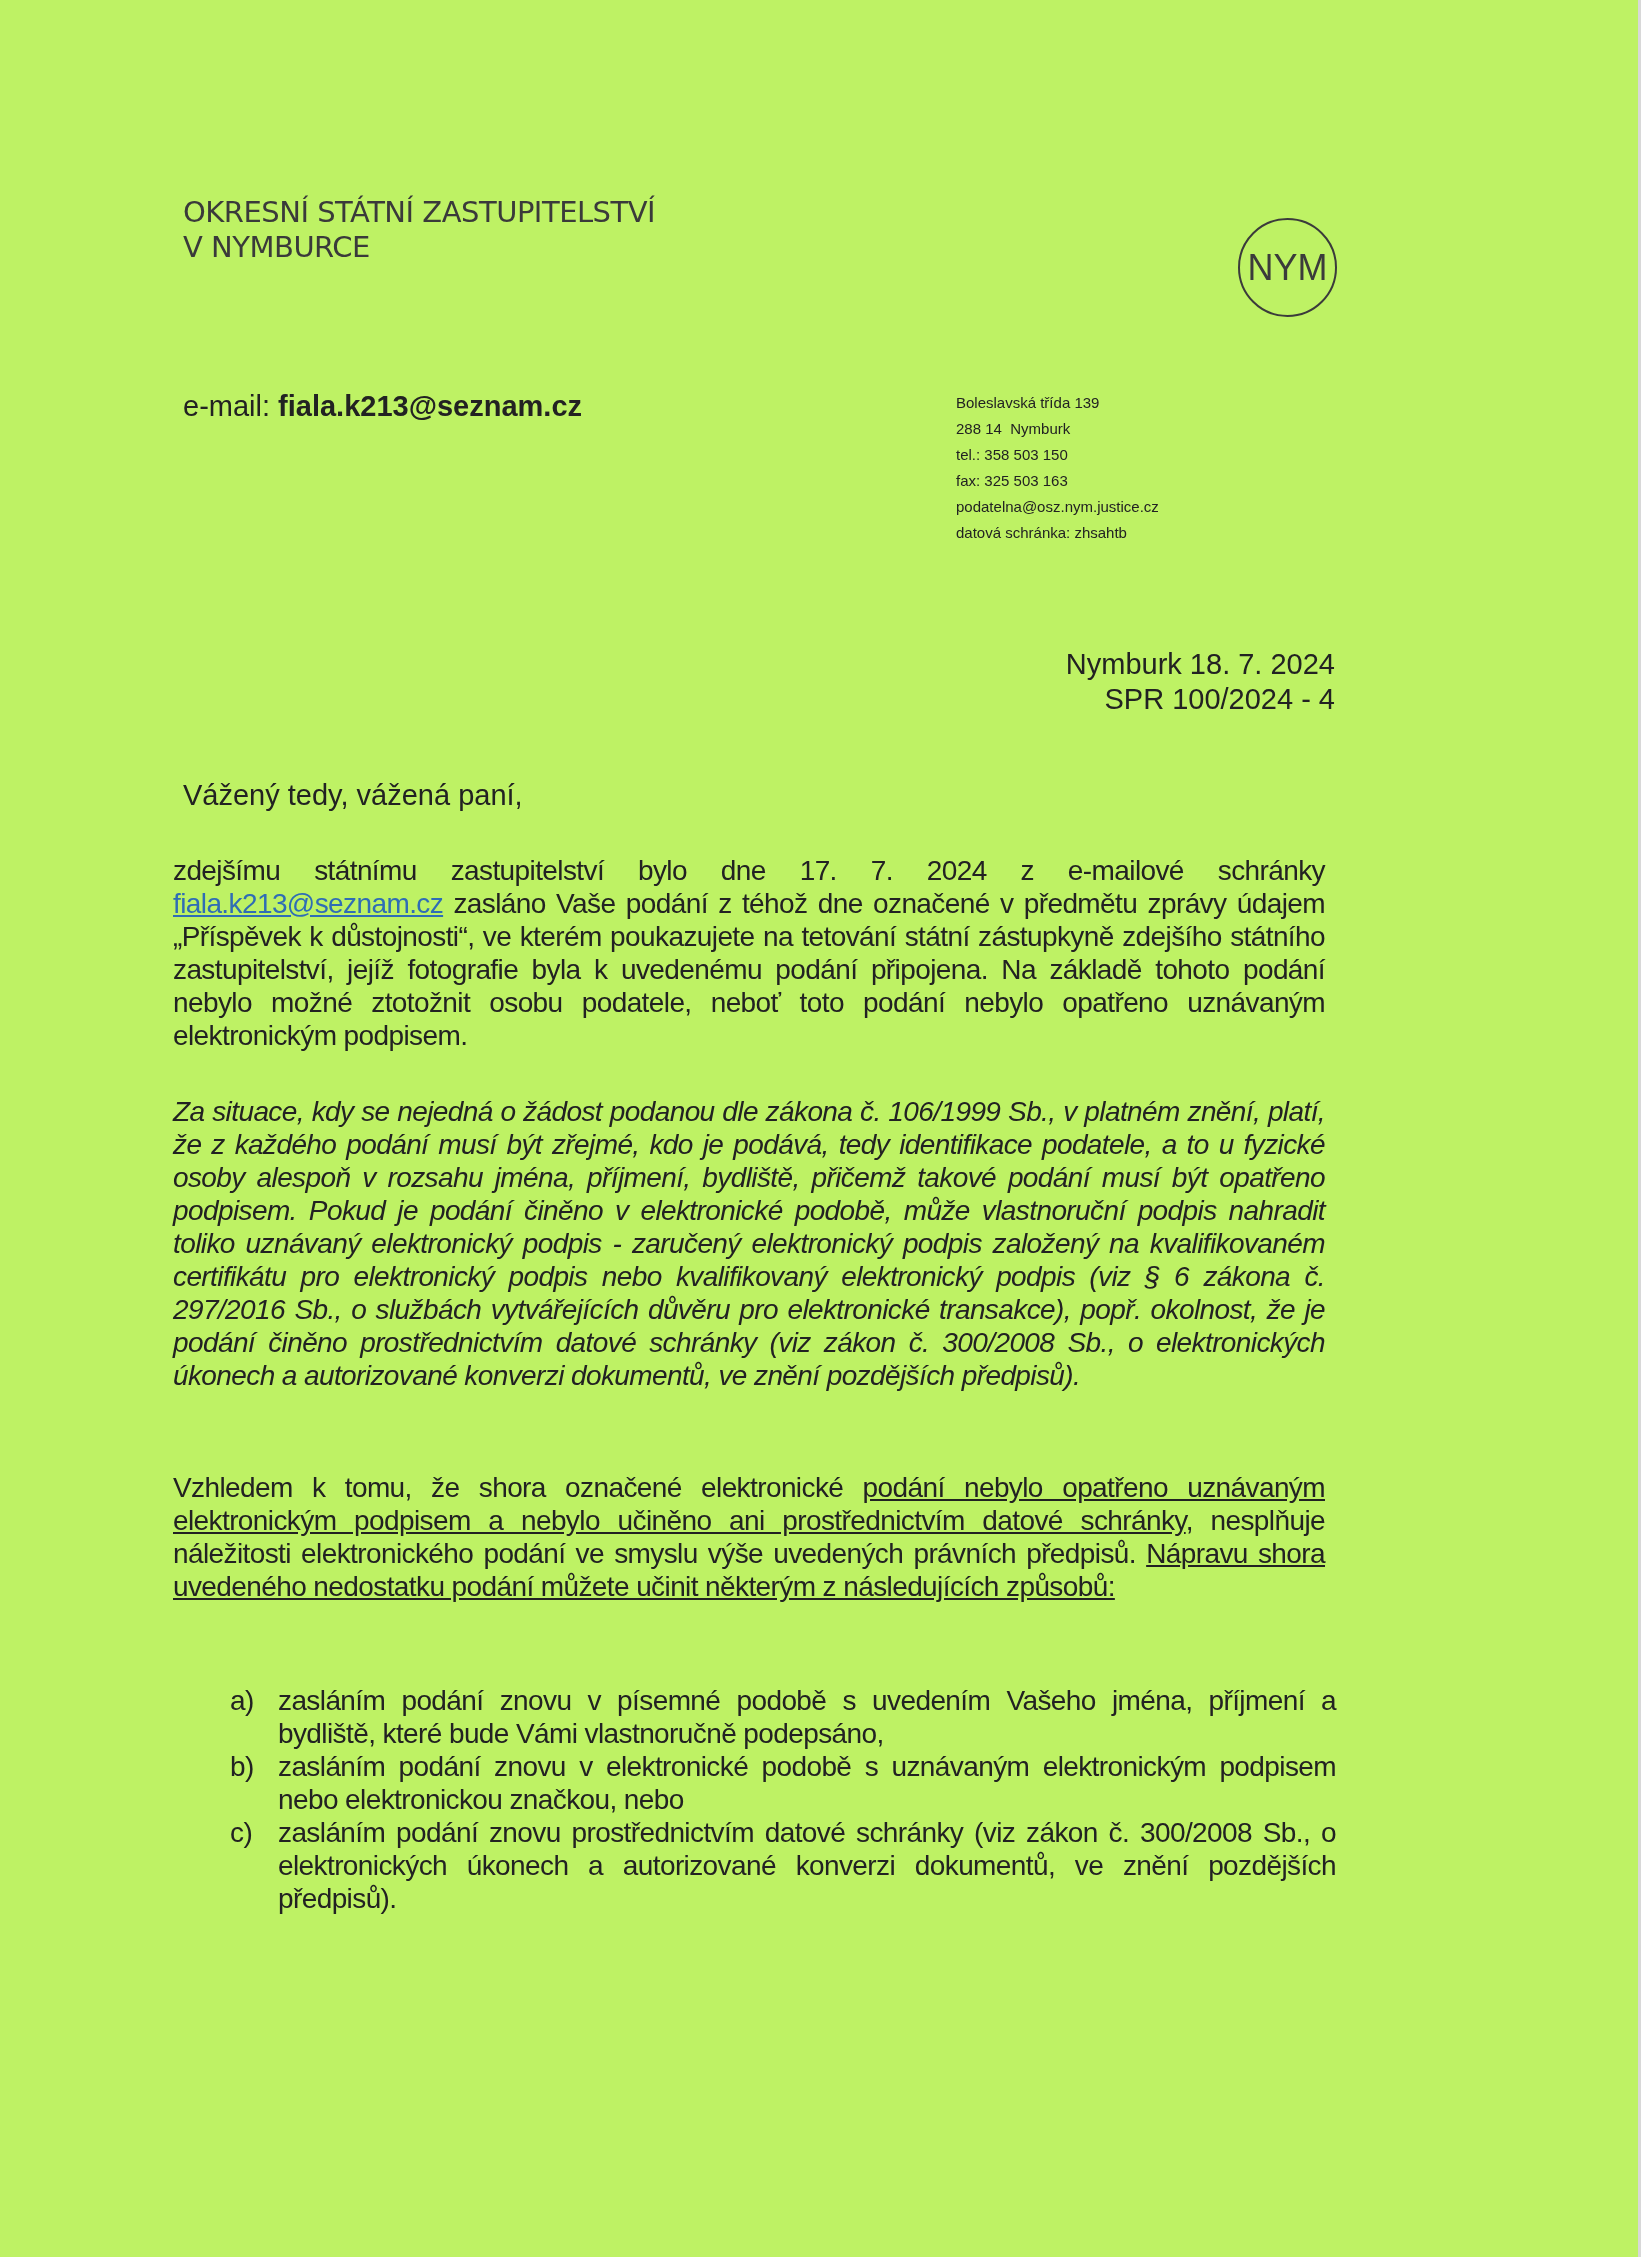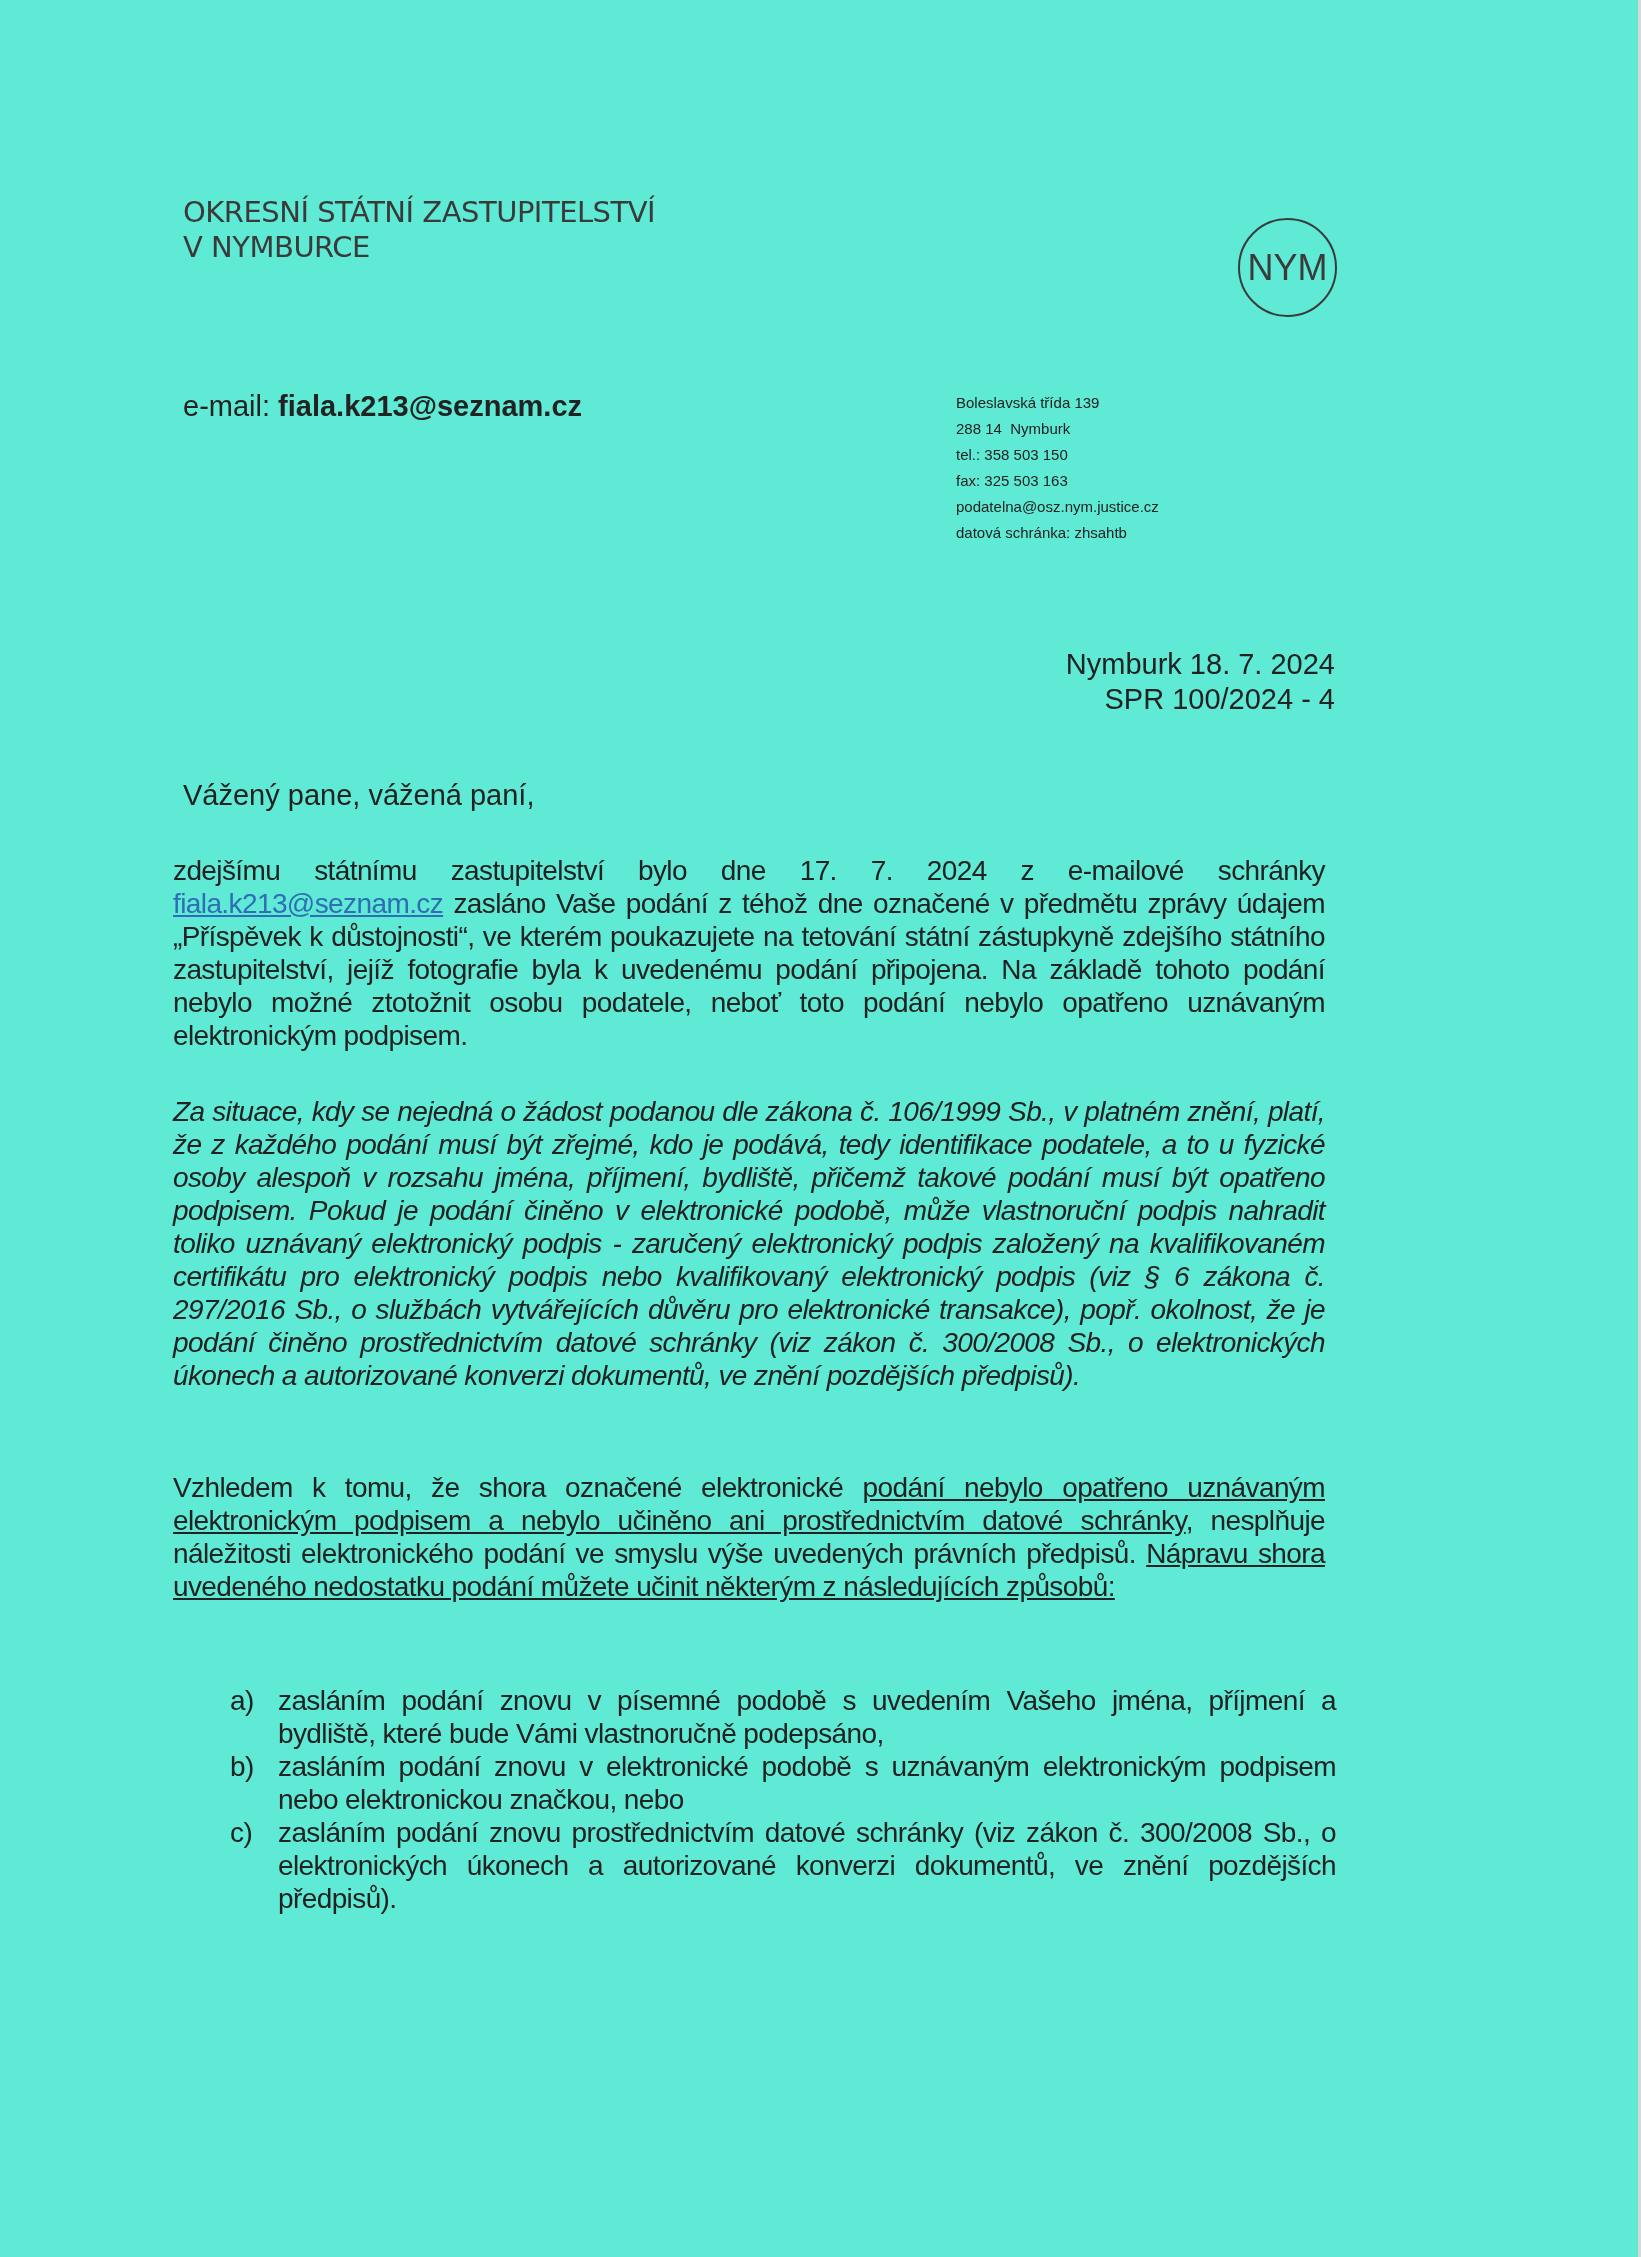--- a/index.html
+++ b/index.html
@@ -1,20 +1,20 @@
 <!DOCTYPE html>
 <html><head>
   <meta charset="utf-8">
   <style>
     html, body { margin: 0; padding: 0; }
     body {
       width: 1641px; height: 2257px; background: #ffffff; position: relative; overflow: hidden;
       font-family: "Liberation Sans", sans-serif; color: #1e1e1e;
     }
-    .page { position: absolute; left: 0; top: 0; width: 1641px; height: 2257px; background: #5eead4; }
+    .page { position: absolute; left: 0; top: 0; width: 1641px; height: 2257px; background: #bef264; }
     .right-edge { position: absolute; right: 0; top: 0; width: 2.9px; height: 2257px; background: #d8d8d8; }
     .org { position: absolute; left: 183px; top: 195px; font-family: "DejaVu Sans", sans-serif; font-size: 29px; line-height: 35px; color: #3a3a3a; letter-spacing: -0.5px; }
     .logo { position: absolute; left: 970px; top: 185px; font-family: "Liberation Sans", sans-serif; font-size: 137px; line-height: 126px; color: #3b3b3b; letter-spacing: -3.9px; }
     .logo-circle { position: absolute; left: 1238px; top: 218px; width: 95px; height: 95px; border: 2.4px solid #3b3b3b; border-radius: 50%; display: flex; align-items: center; justify-content: center; font-size: 36px; color: #3b3b3b; }
     .email { position: absolute; left: 183px; top: 390px; font-size: 29px; color: #222; }
     .email b { font-weight: bold; }
     .contact { position: absolute; left: 956px; top: 390px; font-size: 15px; line-height: 26px; color: #222; }
     .dateblock { position: absolute; right: 306px; top: 647px; text-align: right; font-size: 29px; line-height: 35px; color: #222; }
     .salutation { position: absolute; left: 183px; top: 779px; font-size: 29px; color: #222; }
     .body-text { position: absolute; left: 173px; width: 1152px; font-family: "Liberation Sans Narrow", "Liberation Sans", sans-serif; font-size: 28px; line-height: 33px; text-align: justify; color: #222; letter-spacing: -0.6px; }
@@ -55,21 +55,21 @@
     <div>fax: 325 503 163</div>
     <div>podatelna@osz.nym.justice.cz</div>
     <div>datová schránka: zhsahtb</div>
   </div>
 
   <div class="dateblock">
     <div>Nymburk 18. 7. 2024</div>
     <div>SPR 100/2024 - 4</div>
   </div>
 
-  <div class="salutation">Vážený pane, vážená paní,</div>
+  <div class="salutation">Vážený tedy, vážená paní,</div>
 
   <div class="body-text p1">
     <span>zdejšímu státnímu zastupitelství bylo dne 17. 7. 2024 z e-mailové schránky </span><span class="link">fiala.k213@seznam.cz</span><span> zasláno Vaše podání z téhož dne označené v předmětu zprávy údajem „Příspěvek k důstojnosti“, ve kterém poukazujete na tetování státní zástupkyně zdejšího státního zastupitelství, jejíž fotografie byla k uvedenému podání připojena. Na základě tohoto podání nebylo možné ztotožnit osobu podatele, neboť toto podání nebylo opatřeno uznávaným elektronickým podpisem.</span>
   </div>
 
   <div class="body-text p2">Za situace, kdy se nejedná o žádost podanou dle zákona č. 106/1999 Sb., v platném znění, platí, že z každého podání musí být zřejmé, kdo je podává, tedy identifikace podatele, a to u fyzické osoby alespoň v rozsahu jména, příjmení, bydliště, přičemž takové podání musí být opatřeno podpisem. Pokud je podání činěno v elektronické podobě, může vlastnoruční podpis nahradit toliko uznávaný elektronický podpis - zaručený elektronický podpis založený na kvalifikovaném certifikátu pro elektronický podpis nebo kvalifikovaný elektronický podpis (viz § 6 zákona č. 297/2016 Sb., o službách vytvářejících důvěru pro elektronické transakce), popř. okolnost, že je podání činěno prostřednictvím datové schránky (viz zákon č. 300/2008 Sb., o elektronických úkonech a autorizované konverzi dokumentů, ve znění pozdějších předpisů).</div>
 
   <div class="body-text p3">
     <span>Vzhledem k tomu, že shora označené elektronické </span><span class="u">podání nebylo opatřeno uznávaným elektronickým podpisem a nebylo učiněno ani prostřednictvím datové schránky</span><span>, nesplňuje náležitosti elektronického podání ve smyslu výše uvedených právních předpisů. </span><span class="u">Nápravu shora uvedeného nedostatku podání můžete učinit některým z následujících způsobů:</span>
   </div>

